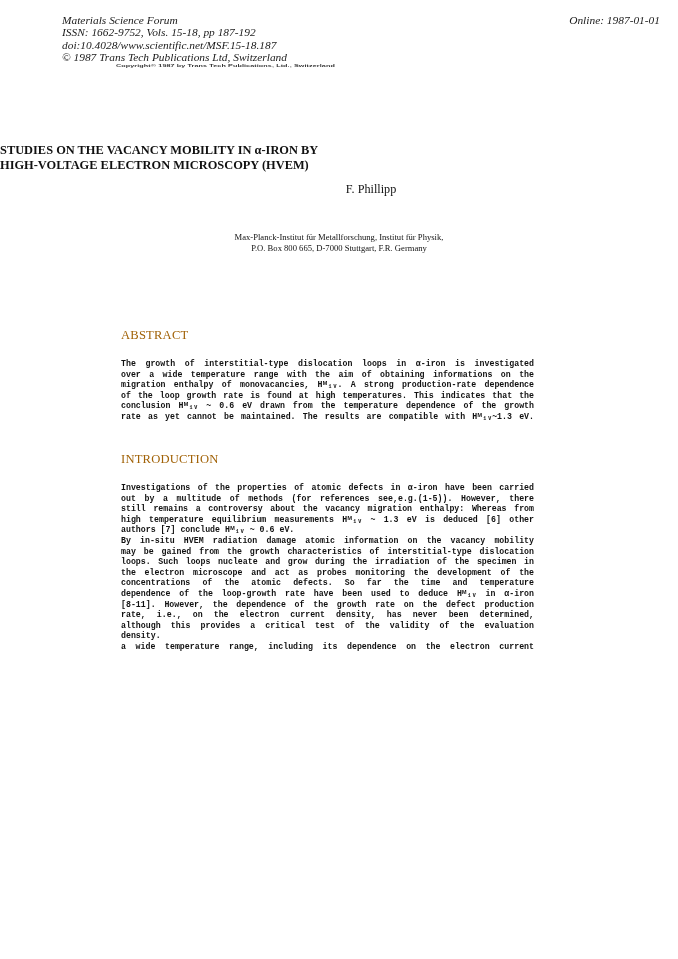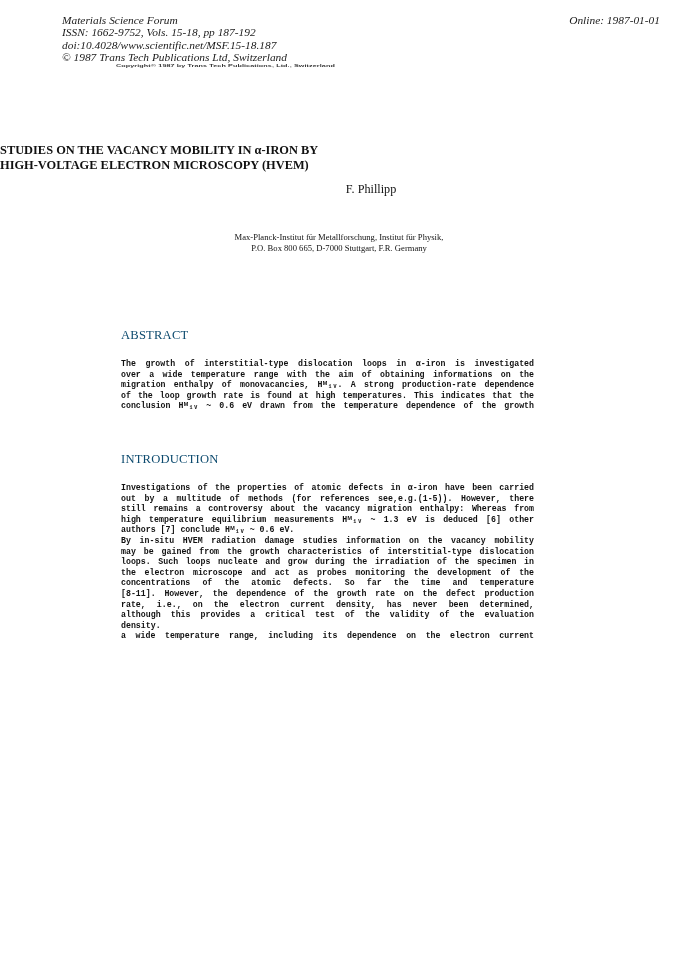--- a/index.html
+++ b/index.html
@@ -3,21 +3,21 @@
 <meta charset="utf-8">
 <style>
   html, body { margin: 0; padding: 0; background: #ffffff; }
   body { width: 678px; height: 959px; position: relative; overflow: hidden; color: #111; }
   .header { position: absolute; left: 62px; top: 14px; font-family: "Liberation Serif", serif; font-style: italic; font-size: 11.4px; line-height: 12.4px; color: #1a1a1a; }
   .online { position: absolute; right: 18px; top: 14px; font-family: "Liberation Serif", serif; font-style: italic; font-size: 11.4px; color: #1a1a1a; }
   .copyright-faded { position: absolute; left: 116px; top: 63px; font-family: "Liberation Sans", sans-serif; font-weight: bold; font-size: 7.2px; color: #333; letter-spacing: 0.1px; transform: scaleY(0.55); transform-origin: top left; }
   .title { position: absolute; left: 0; width: 678px; top: 143px; text-align: left; font-family: "Liberation Serif", serif; font-weight: bold; font-size: 12.4px; line-height: 14.6px; color: #111; }
   .author { position: absolute; left: 0; width: 678px; top: 182px; text-align: center; font-family: "Liberation Serif", serif; font-size: 12.2px; color: #111; margin-left: 32px; }
   .affil { position: absolute; left: 0; width: 678px; top: 208px; text-align: center; font-family: "Liberation Serif", serif; font-size: 8.6px; line-height: 10.6px; color: #111; margin-top: 24px; }
-  .section-heading { position: absolute; left: 121px; font-family: "Liberation Serif", serif; font-size: 12.6px; color: #0c4a6e; letter-spacing: 0.2px; }
+  .section-heading { position: absolute; left: 121px; font-family: "Liberation Serif", serif; font-size: 12.6px; color: #a16207; letter-spacing: 0.2px; }
   .body-text { position: absolute; left: 121px; width: 413px; font-family: "Liberation Mono", monospace; font-weight: bold; font-size: 8.25px; line-height: 10.6px; color: #111; }
   .body-text .line { display: block; white-space: pre; text-align-last: justify; text-align: justify; font-family: Liberation Mono, monospace; }
   .body-text .line.last { text-align-last: left; }
 </style>
 </head>
 <body>
 
 <div class="header">
   <div>Materials Science Forum</div>
   <div>ISSN: 1662-9752, Vols. 15-18, pp 187-192</div>
@@ -37,32 +37,34 @@
   <div>P.O. Box 800 665, D-7000 Stuttgart, F.R. Germany</div>
 </div>
 
 <div class="section-heading" style="top:328px;">ABSTRACT</div>
 <div class="body-text" style="top:359px;">
   <span class="line">The growth of interstitial-type dislocation loops in α-iron is investigated</span>
   <span class="line">over a wide temperature range with the aim of obtaining informations on the</span>
   <span class="line">migration enthalpy of monovacancies, Hᴹ₁ᵥ. A strong production-rate dependence</span>
   <span class="line">of the loop growth rate is found at high temperatures. This indicates that the</span>
   <span class="line">conclusion Hᴹ₁ᵥ ~ 0.6 eV drawn from the temperature dependence of the growth</span>
+  <span class="line">rate as yet cannot be maintained. The results are compatible with Hᴹ₁ᵥ~1.3 eV.</span>
 </div>
 
 <div class="section-heading" style="top:452px;">INTRODUCTION</div>
 <div class="body-text" style="top:483px;">
   <span class="line">Investigations of the properties of atomic defects in α-iron have been carried</span>
   <span class="line">out by a multitude of methods (for references see,e.g.(1-5)). However, there</span>
   <span class="line">still remains a controversy about the vacancy migration enthalpy: Whereas from</span>
   <span class="line">high temperature equilibrium measurements Hᴹ₁ᵥ ~ 1.3 eV is deduced [6] other</span>
   <span class="line last">authors [7] conclude Hᴹ₁ᵥ ~ 0.6 eV.</span>
-  <span class="line">By in-situ HVEM radiation damage studies information on the vacancy mobility</span>
+  <span class="line">By in-situ HVEM radiation damage atomic information on the vacancy mobility</span>
   <span class="line">may be gained from the growth characteristics of interstitial-type dislocation</span>
   <span class="line">loops. Such loops nucleate and grow during the irradiation of the specimen in</span>
   <span class="line">the electron microscope and act as probes monitoring the development of the</span>
   <span class="line">concentrations of the atomic defects. So far the time and temperature</span>
+  <span class="line">dependence of the loop-growth rate have been used to deduce Hᴹ₁ᵥ in α-iron</span>
   <span class="line">[8-11]. However, the dependence of the growth rate on the defect production</span>
   <span class="line">rate, i.e., on the electron current density, has never been determined,</span>
   <span class="line">although this provides a critical test of the validity of the evaluation</span>
   <span class="line last">density.</span>
   <span class="line">a wide temperature range, including its dependence on the electron current</span>
 </div>
 
 </body></html>

